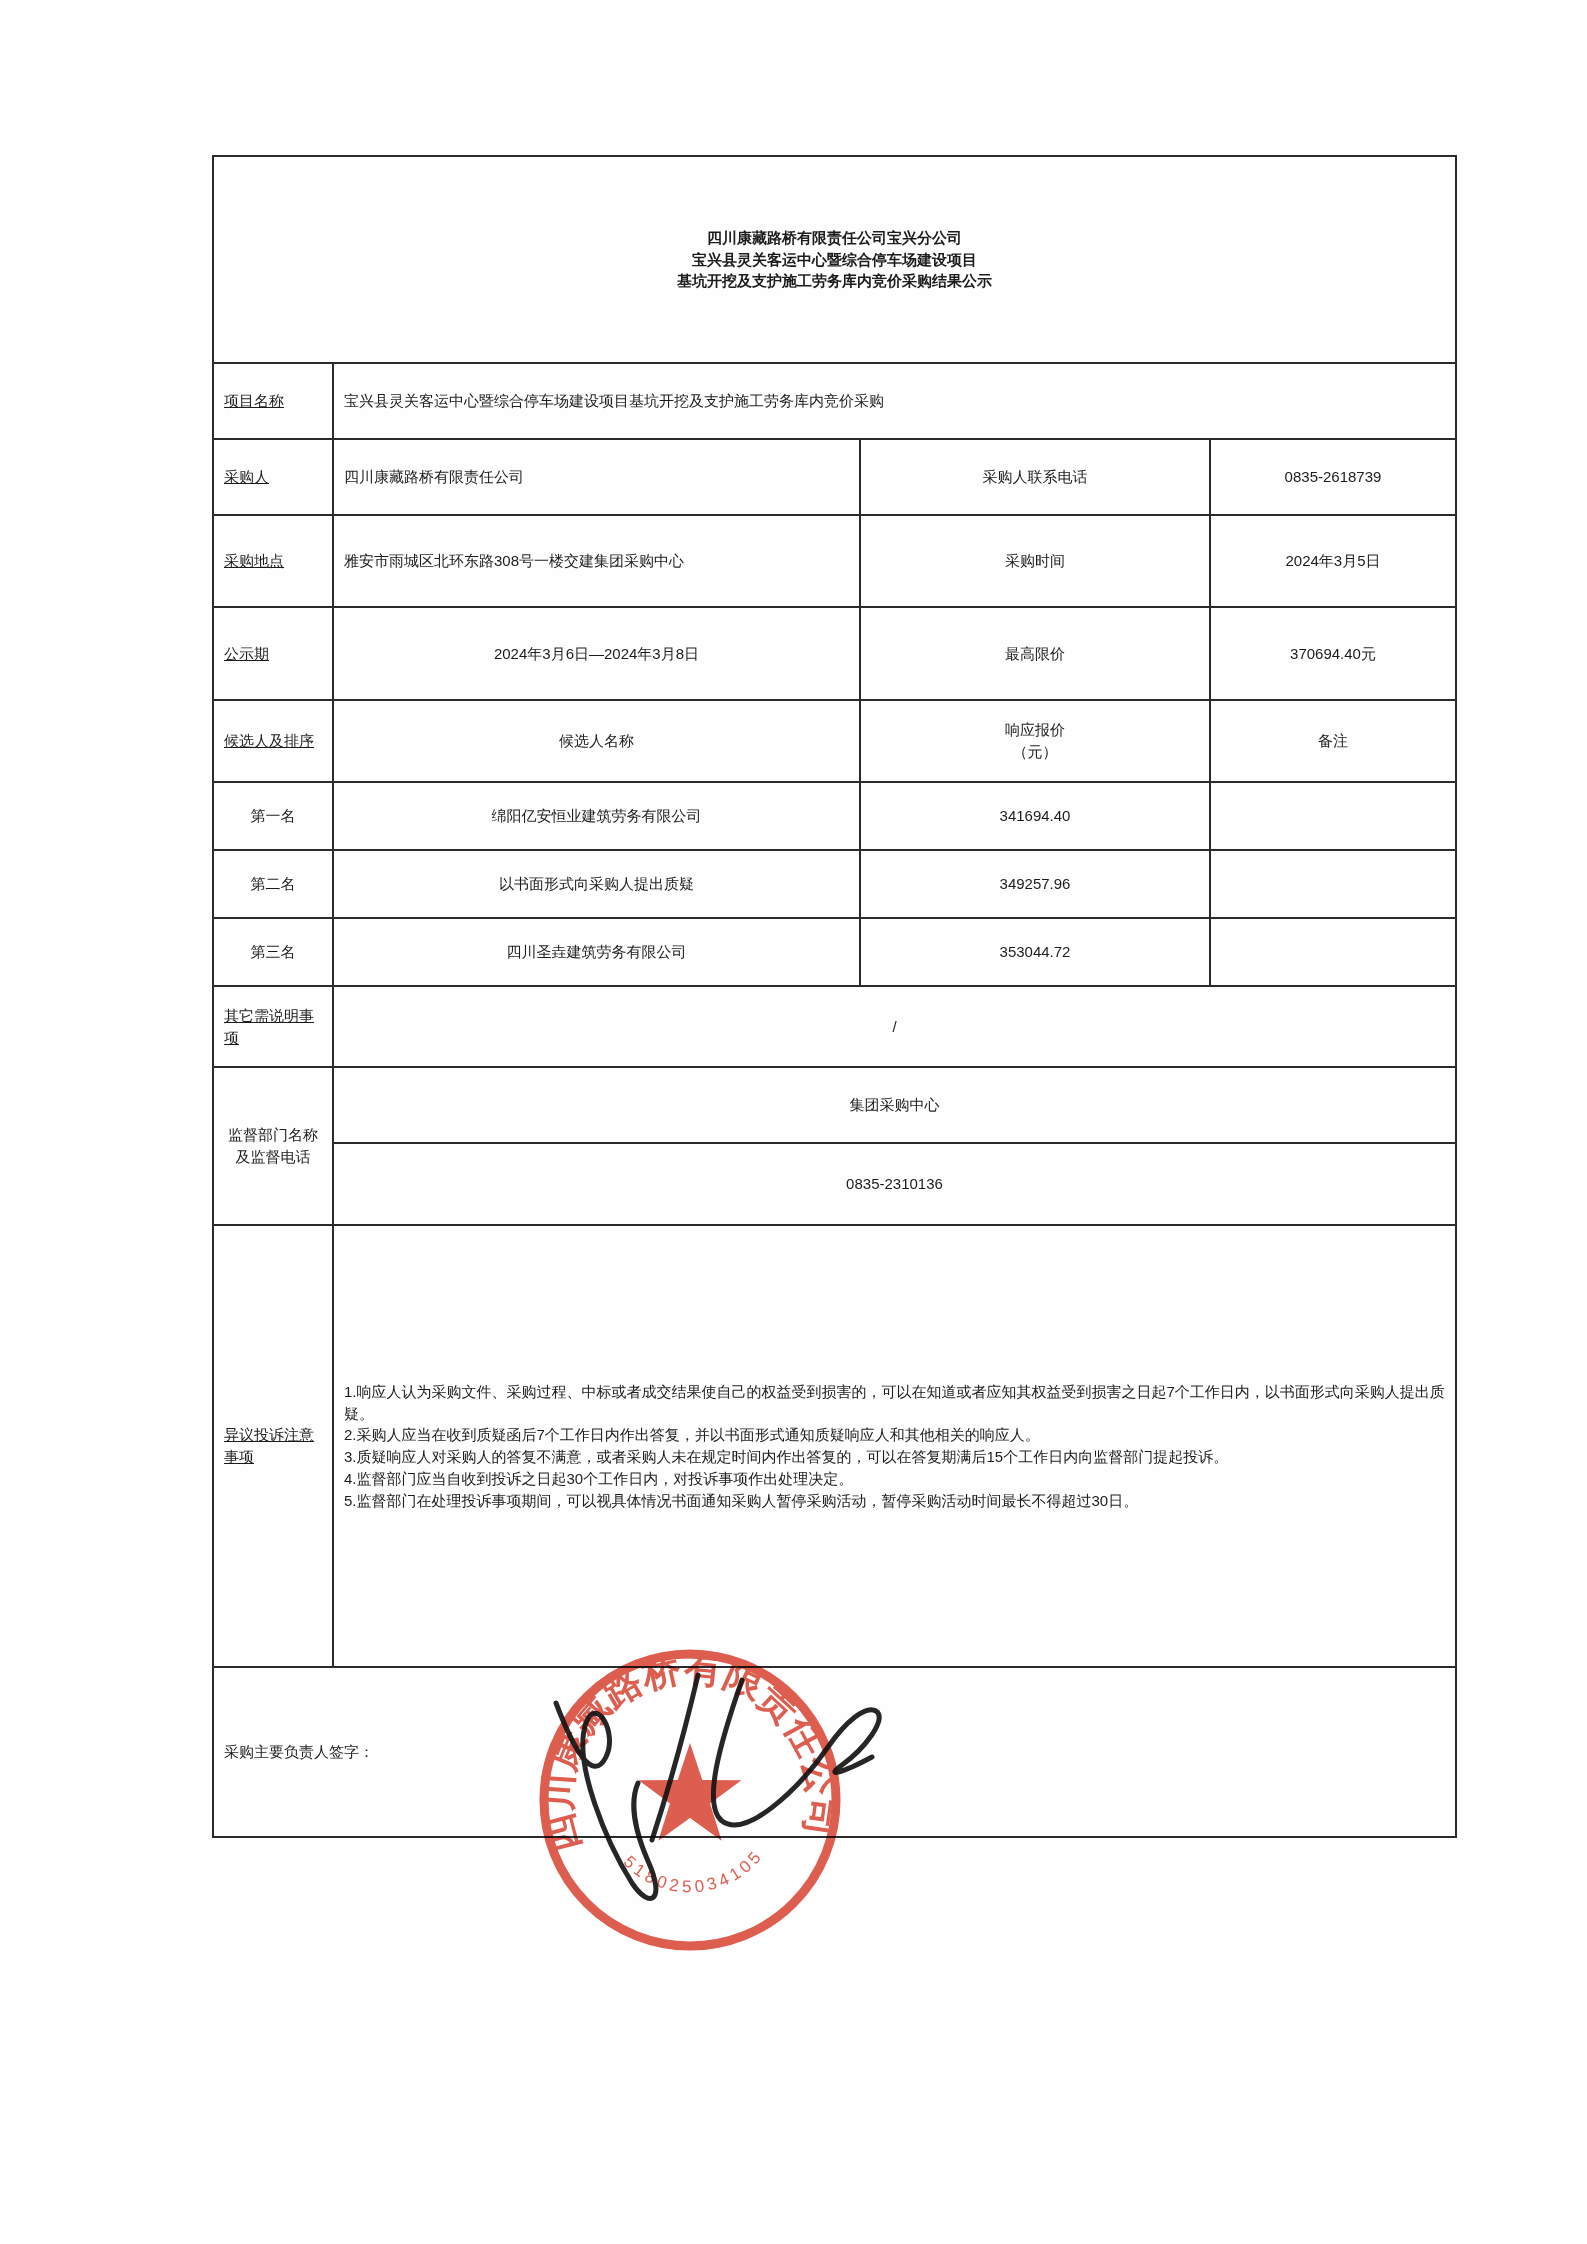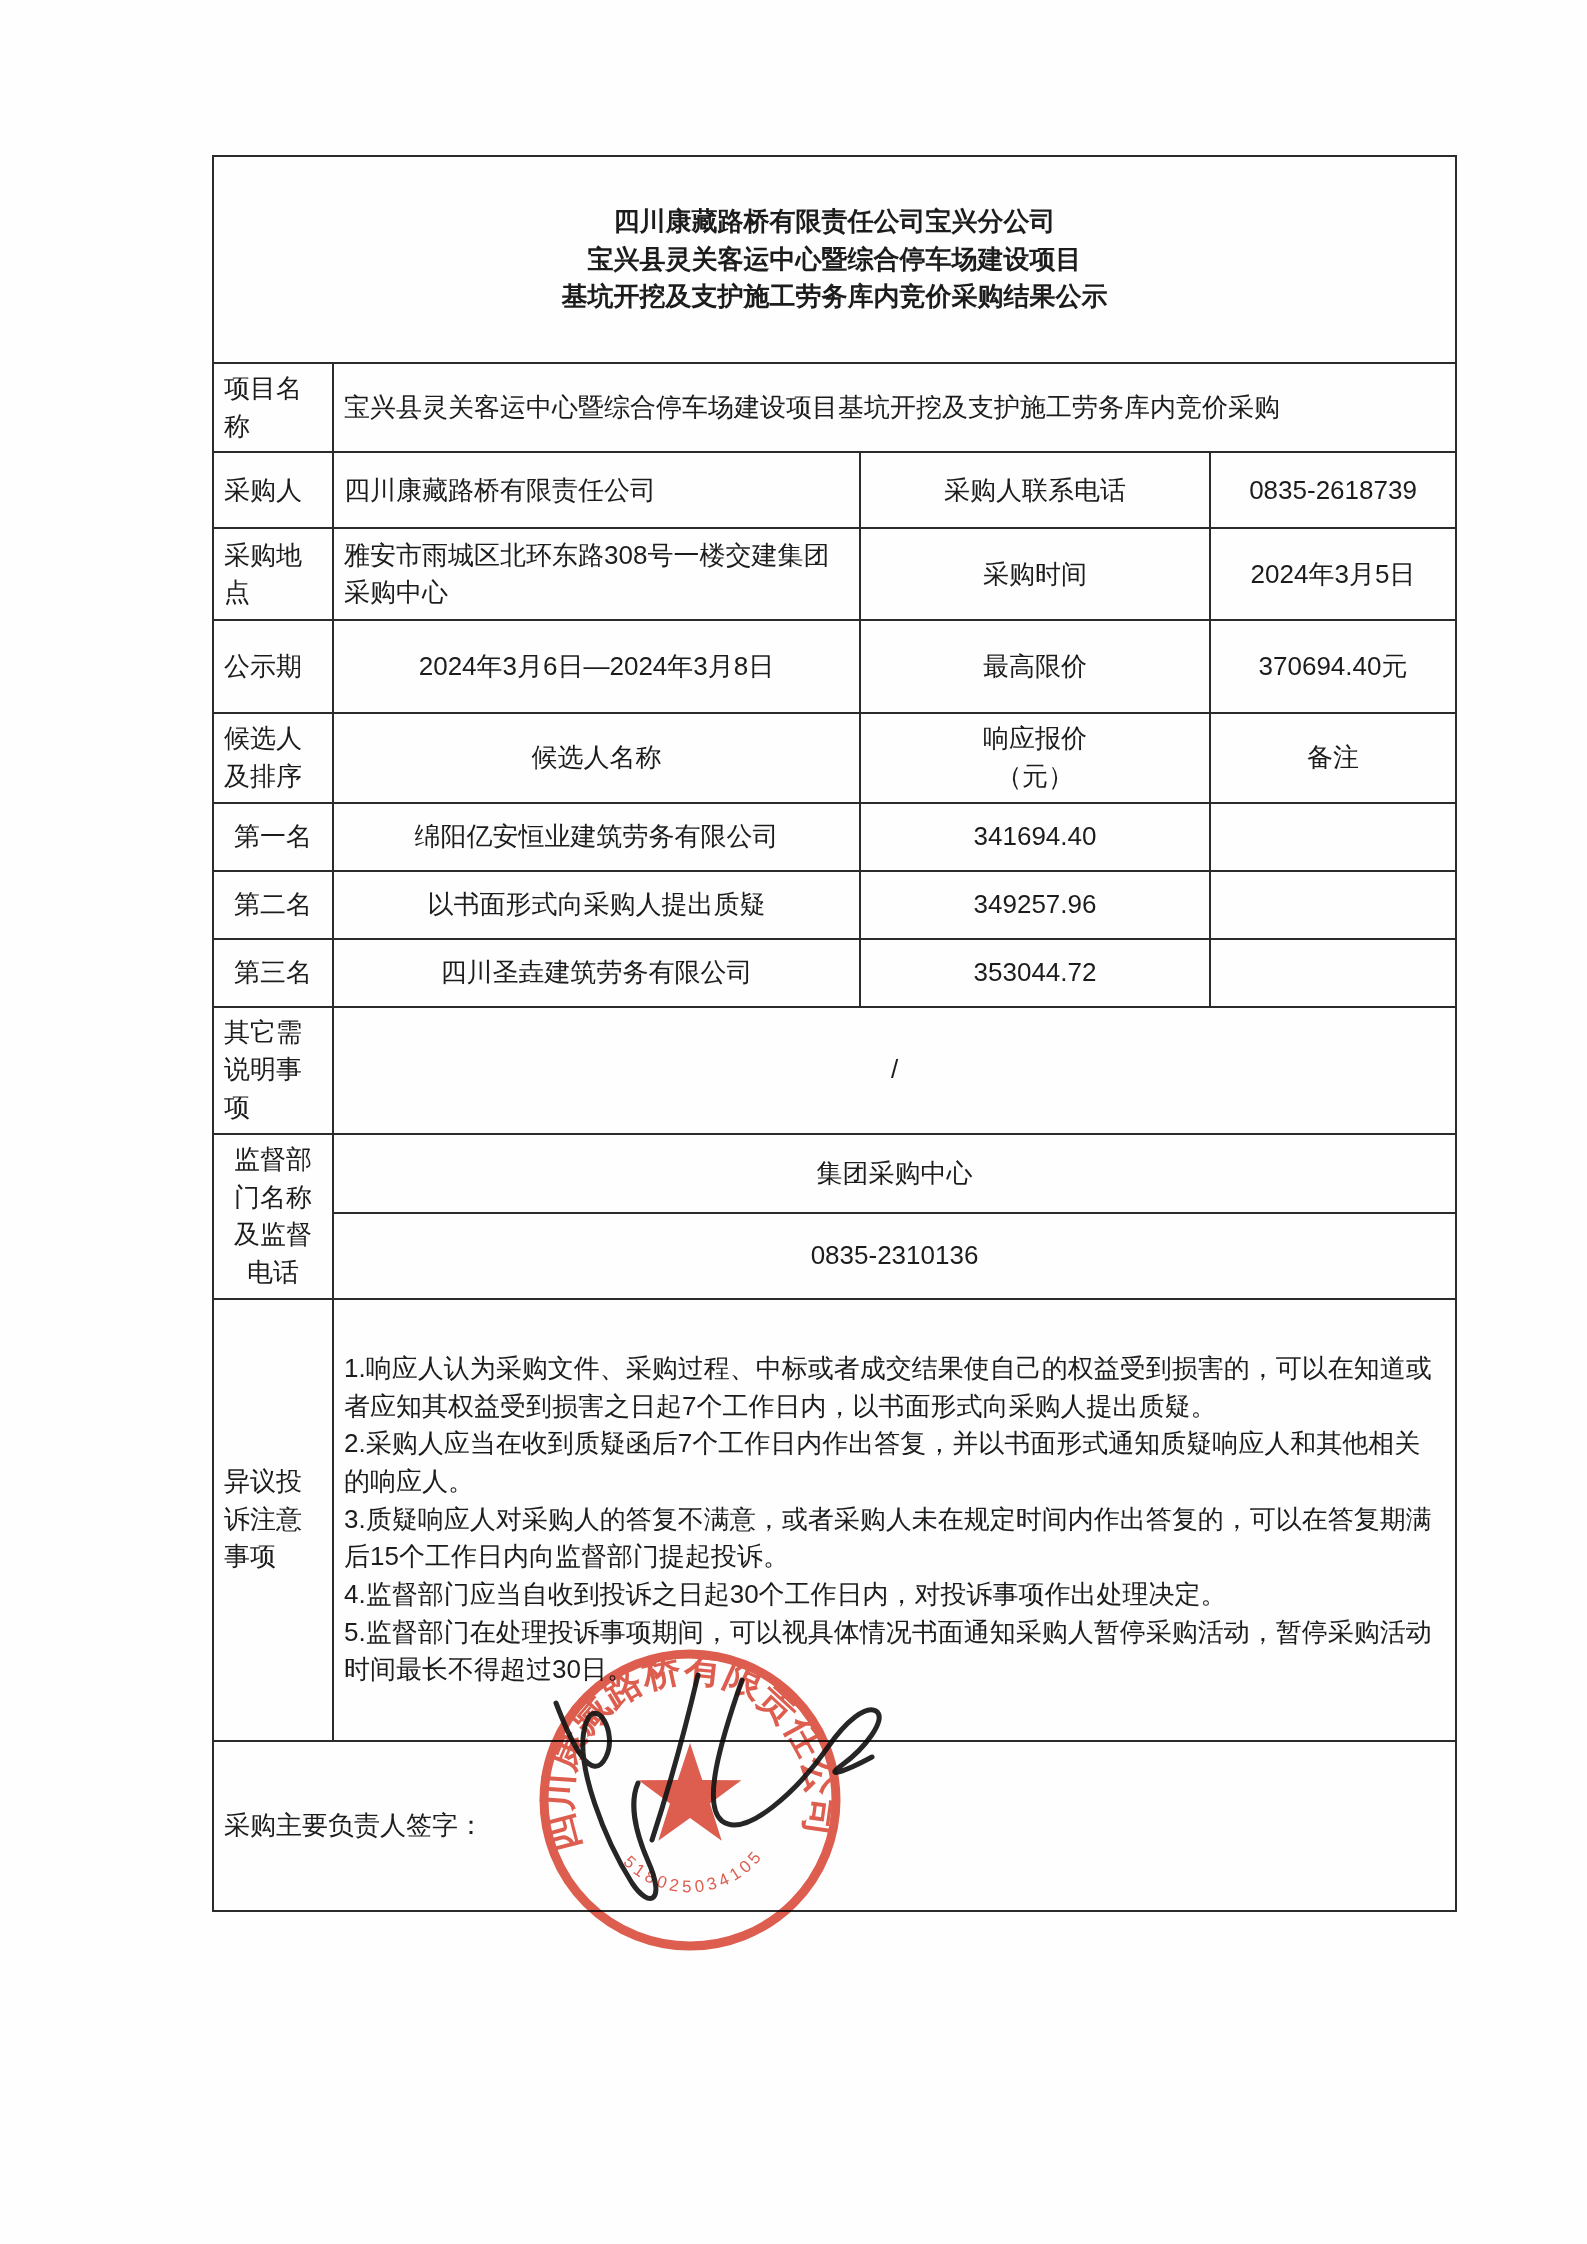--- a/index.html
+++ b/index.html
@@ -12,35 +12,35 @@
     overflow:hidden;
   }
   table.doc{
     position:absolute;left:212px;top:155px;
     width:1243px;
     border-collapse:collapse;
     table-layout:fixed;
   }
   table.doc td{
     border:2px solid #2b2b2b;
-    font-size:26px;
+    font-size:15px;
     line-height:1.45;
     padding:6px 10px;
     vertical-align:middle;
     word-break:break-all;
   }
   td.title-cell{
     height:193px;
     text-align:center;
     font-weight:bold;
     font-size:36px;
     line-height:1.55;
     padding:14px 8px 10px 8px;
   }
-  td.lbl{ text-align:left; padding:6px 6px 6px 9px; }
+  td.lbl{ text-align:left; padding:6px 6px 6px 9px;text-decoration:underline; }
   td.lbl-c{ text-align:center; padding:6px 4px;margin-top:48px; }
   .cen{ text-align:center; }
   .lft{ text-align:left; }
   td.addr{ padding-right:105px; }
   td.obj{
     text-align:left;
     font-size:21px;
     line-height:1.6;
     padding:14px 14px 14px 12px;
   }

